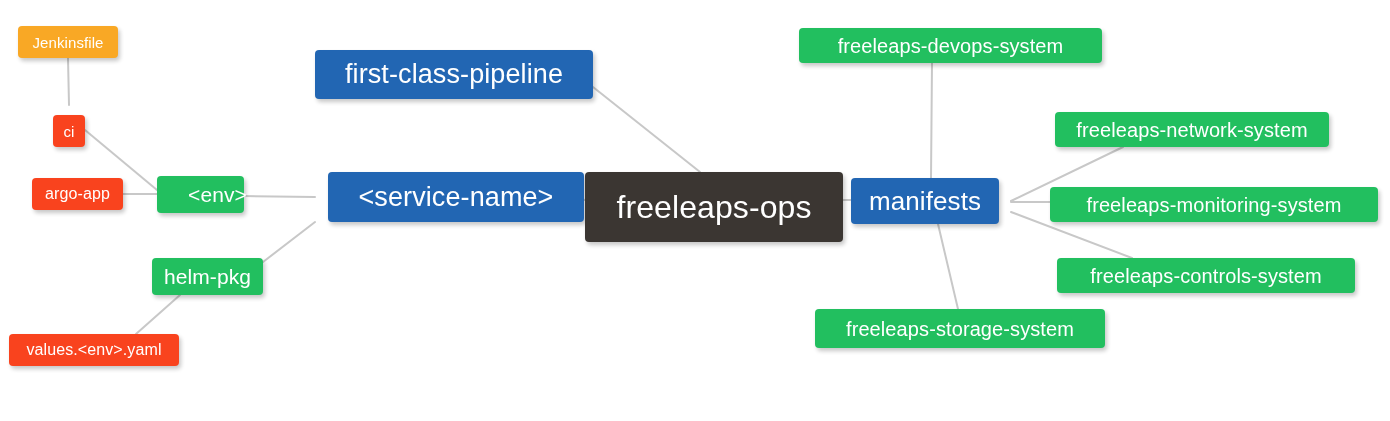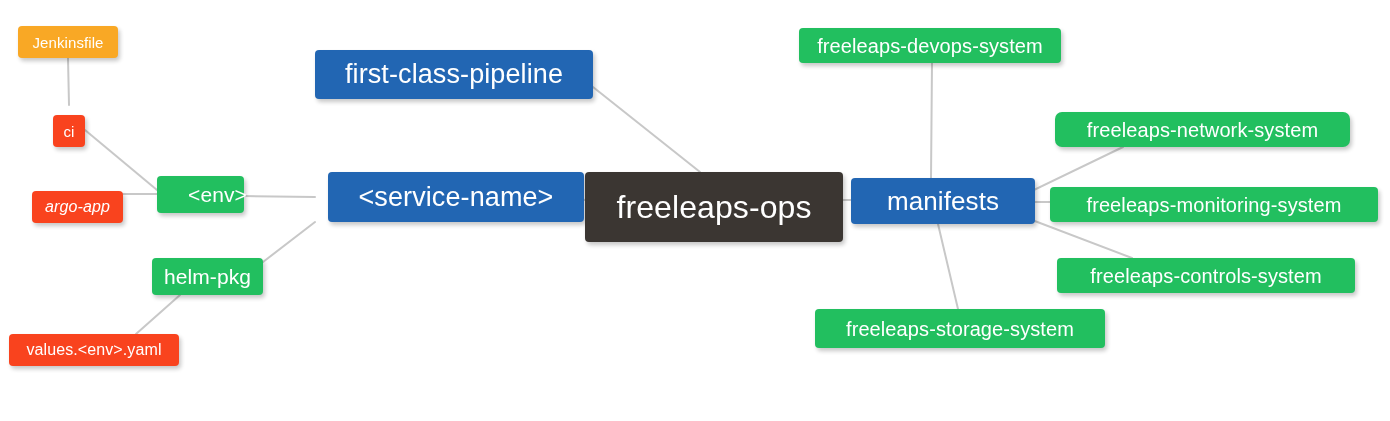--- a/index.html
+++ b/index.html
@@ -69,48 +69,48 @@
       <line x1="1011" y1="212" x2="1132" y2="258" stroke="#c8c8c8" stroke-width="2" stroke-linecap="round"></line>
       <line x1="938" y1="224" x2="958" y2="309" stroke="#c8c8c8" stroke-width="2" stroke-linecap="round"></line>
     </svg>
   <div id="nodes">
       <div class="node n-orange" style="left: 18px; top: 26px; width: 100px; height: 32px; font-size: 15px;">
         <span>Jenkinsfile</span>
       </div>
       <div class="node n-redorange" style="left: 53px; top: 105px; width: 32px; height: 32px; font-size: 15px; margin-top: 10px;">
         <span>ci</span>
       </div>
-      <div class="node n-redorange" style="left: 32px; top: 191px; width: 91px; height: 32px; font-size: 16px; font-style: italic;">
+      <div class="node n-redorange" style="left: 32px; top: 178px; width: 91px; height: 32px; font-size: 16px;">
         <span>argo-app</span>
       </div>
       <div class="node n-green" style="left: 157px; top: 176px; width: 87px; height: 37px; font-size: 21px; padding-left: 44px;">
         <span>&lt;env&gt;</span>
       </div>
       <div class="node n-green" style="left: 152px; top: 258px; width: 111px; height: 37px; font-size: 21px;">
         <span>helm-pkg</span>
       </div>
       <div class="node n-redorange" style="left: 9px; top: 334px; width: 170px; height: 32px; font-size: 16px;">
         <span>values.&lt;env&gt;.yaml</span>
       </div>
       <div class="node n-blue" style="left: 315px; top: 38px; width: 278px; height: 49px; font-size: 27px; margin-top: 12px;">
         <span>first-class-pipeline</span>
       </div>
       <div class="node n-blue" style="left: 328px; top: 172px; width: 256px; height: 50px; font-size: 27px;">
         <span>&lt;service-name&gt;</span>
       </div>
       <div class="node n-root" style="left: 585px; top: 172px; width: 258px; height: 70px; font-size: 32px;">
         <span>freeleaps-ops</span>
       </div>
-      <div class="node n-blue" style="left: 851px; top: 178px; width: 184px; height: 46px; font-size: 26px;">
+      <div class="node n-blue" style="left: 851px; top: 178px; width: 148px; height: 46px; font-size: 26px;">
         <span>manifests</span>
       </div>
-      <div class="node n-green" style="left: 799px; top: 28px; width: 262px; height: 35px; font-size: 20px; align-items: center;">
+      <div class="node n-green" style="left: 799px; top: 28px; width: 303px; height: 35px; font-size: 20px; align-items: center;">
         <span>freeleaps-devops-system</span>
       </div>
-      <div class="node n-green" style="left: 1055px; top: 112px; width: 295px; height: 35px; font-size: 20px; border-radius: 7px;">
+      <div class="node n-green" style="left: 1055px; top: 112px; width: 274px; height: 35px; font-size: 20px;">
         <span>freeleaps-network-system</span>
       </div>
       <div class="node n-green" style="left: 1050px; top: 187px; width: 328px; height: 35px; font-size: 20px;">
         <span>freeleaps-monitoring-system</span>
       </div>
       <div class="node n-green" style="left: 1057px; top: 258px; width: 298px; height: 35px; font-size: 20px;">
         <span>freeleaps-controls-system</span>
       </div>
       <div class="node n-green" style="left: 815px; top: 309px; width: 290px; height: 39px; font-size: 20px;">
         <span>freeleaps-storage-system</span>

